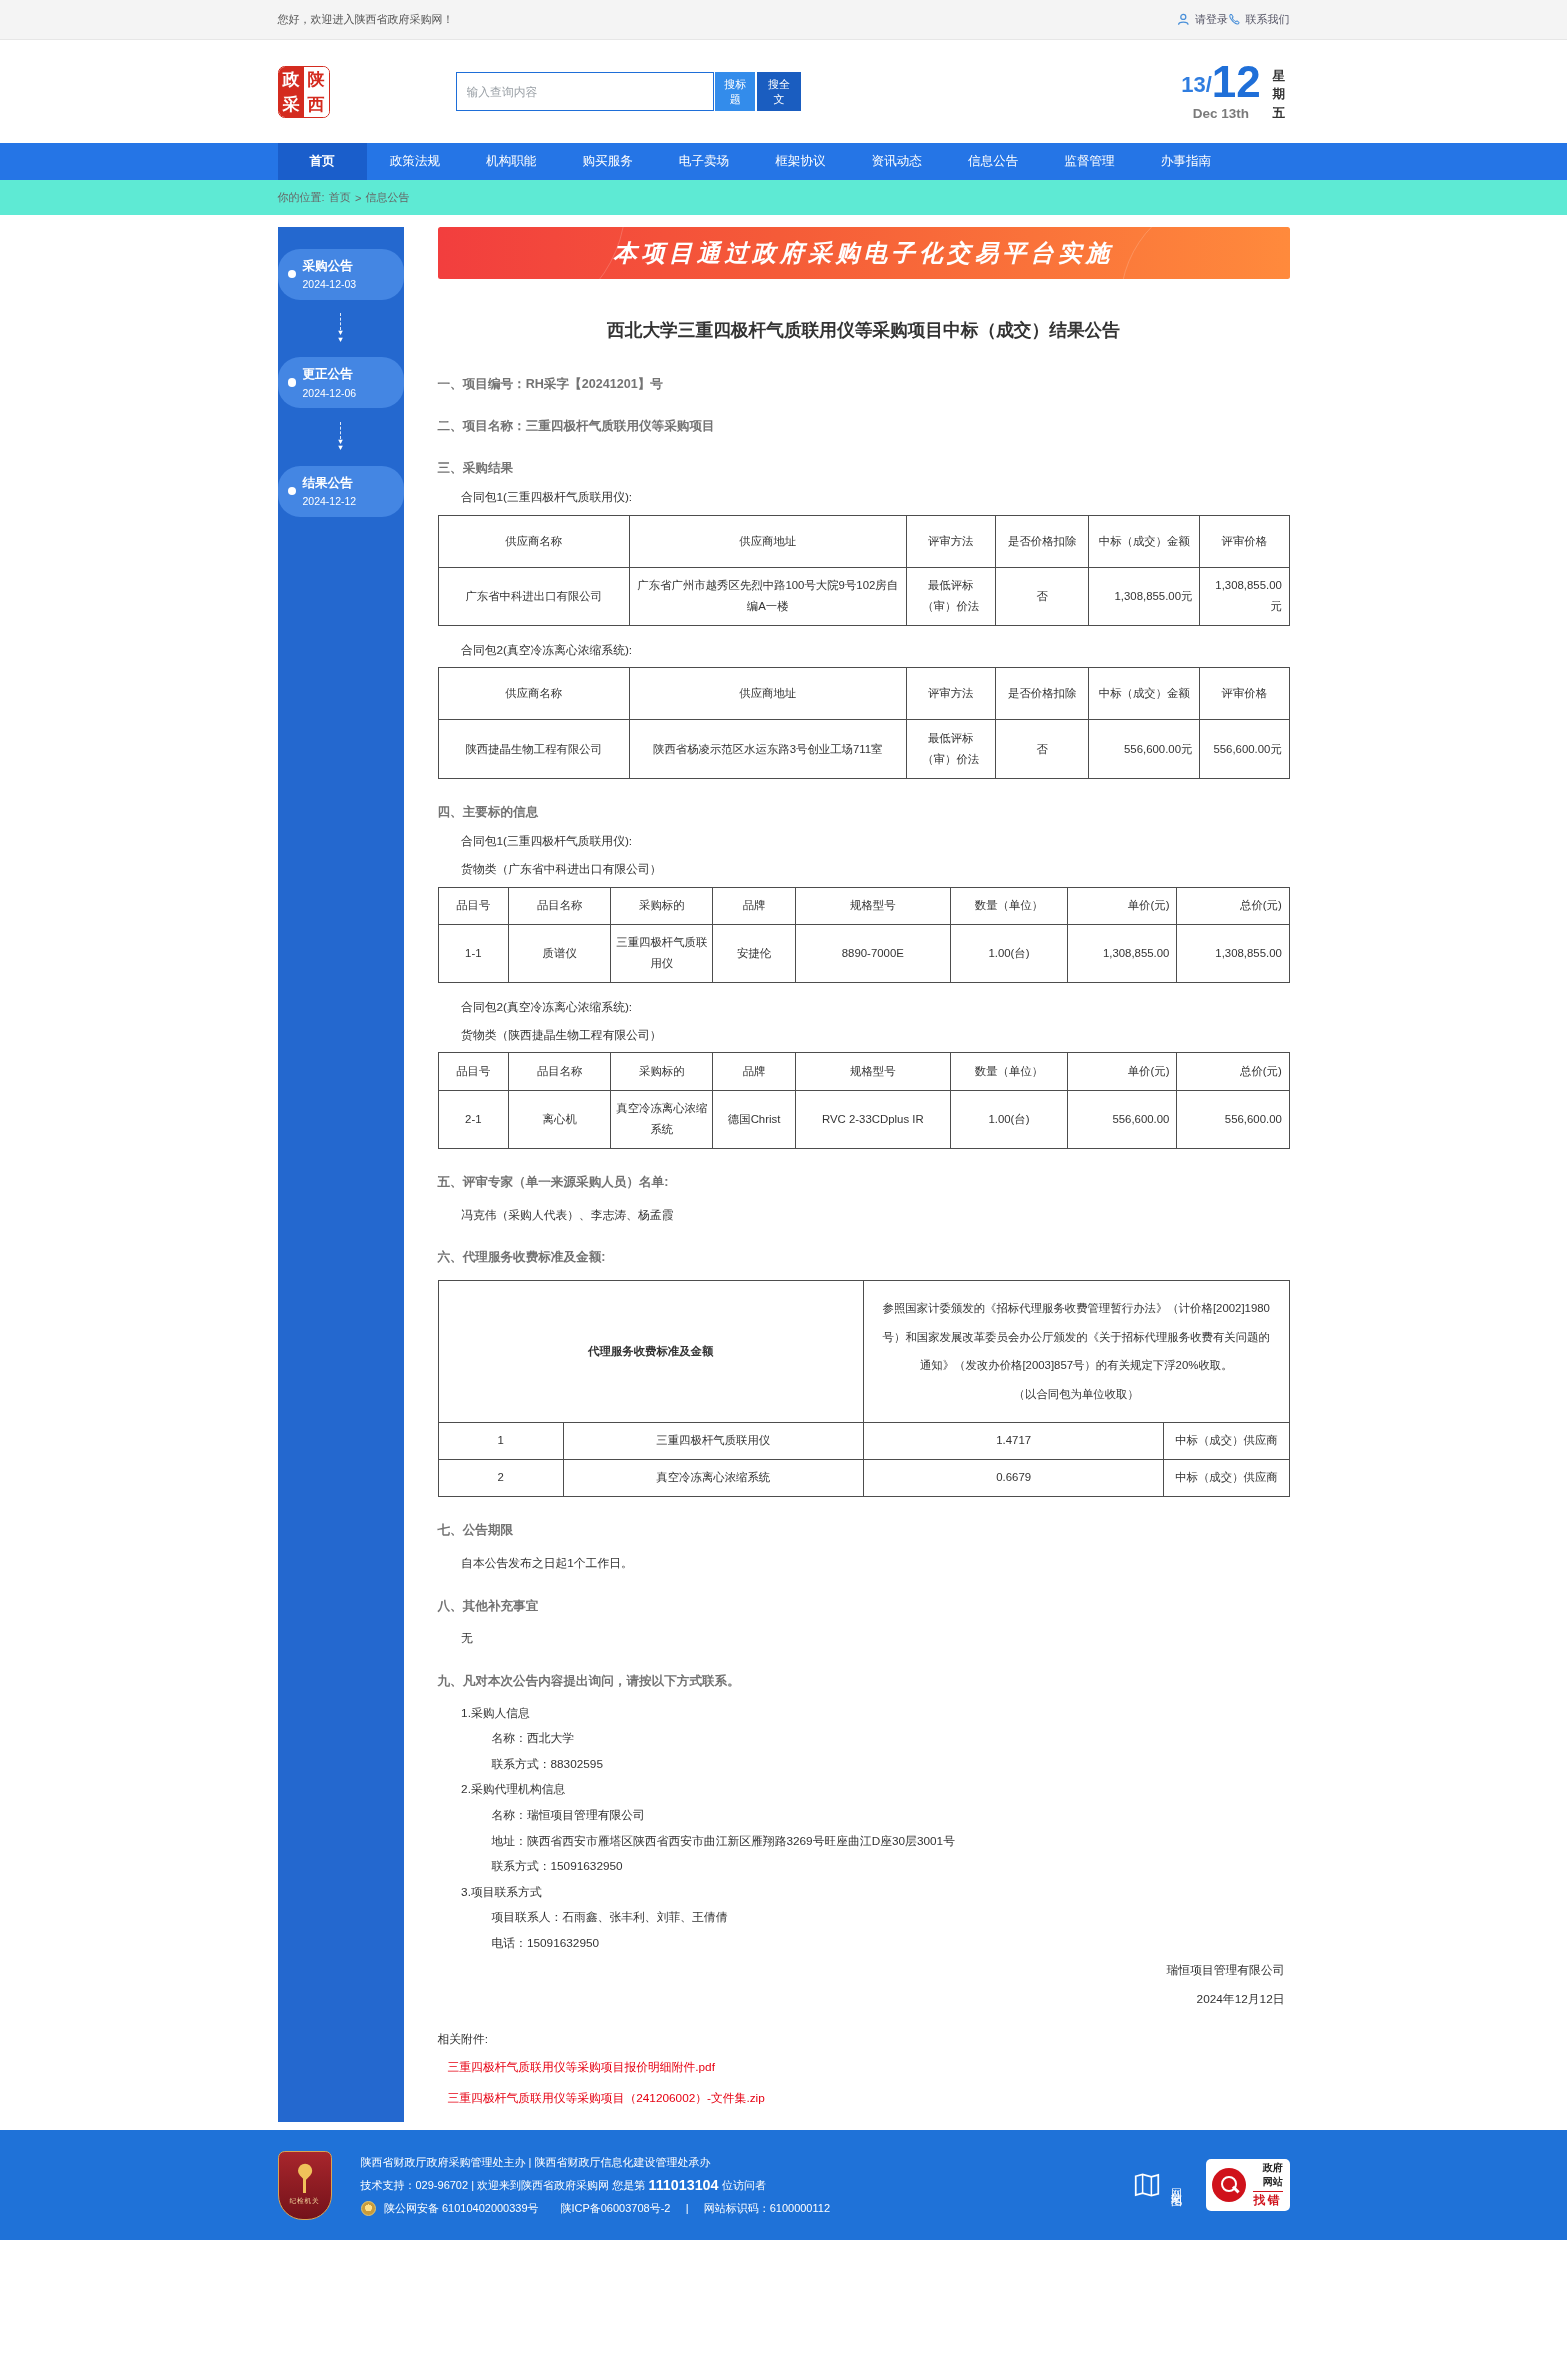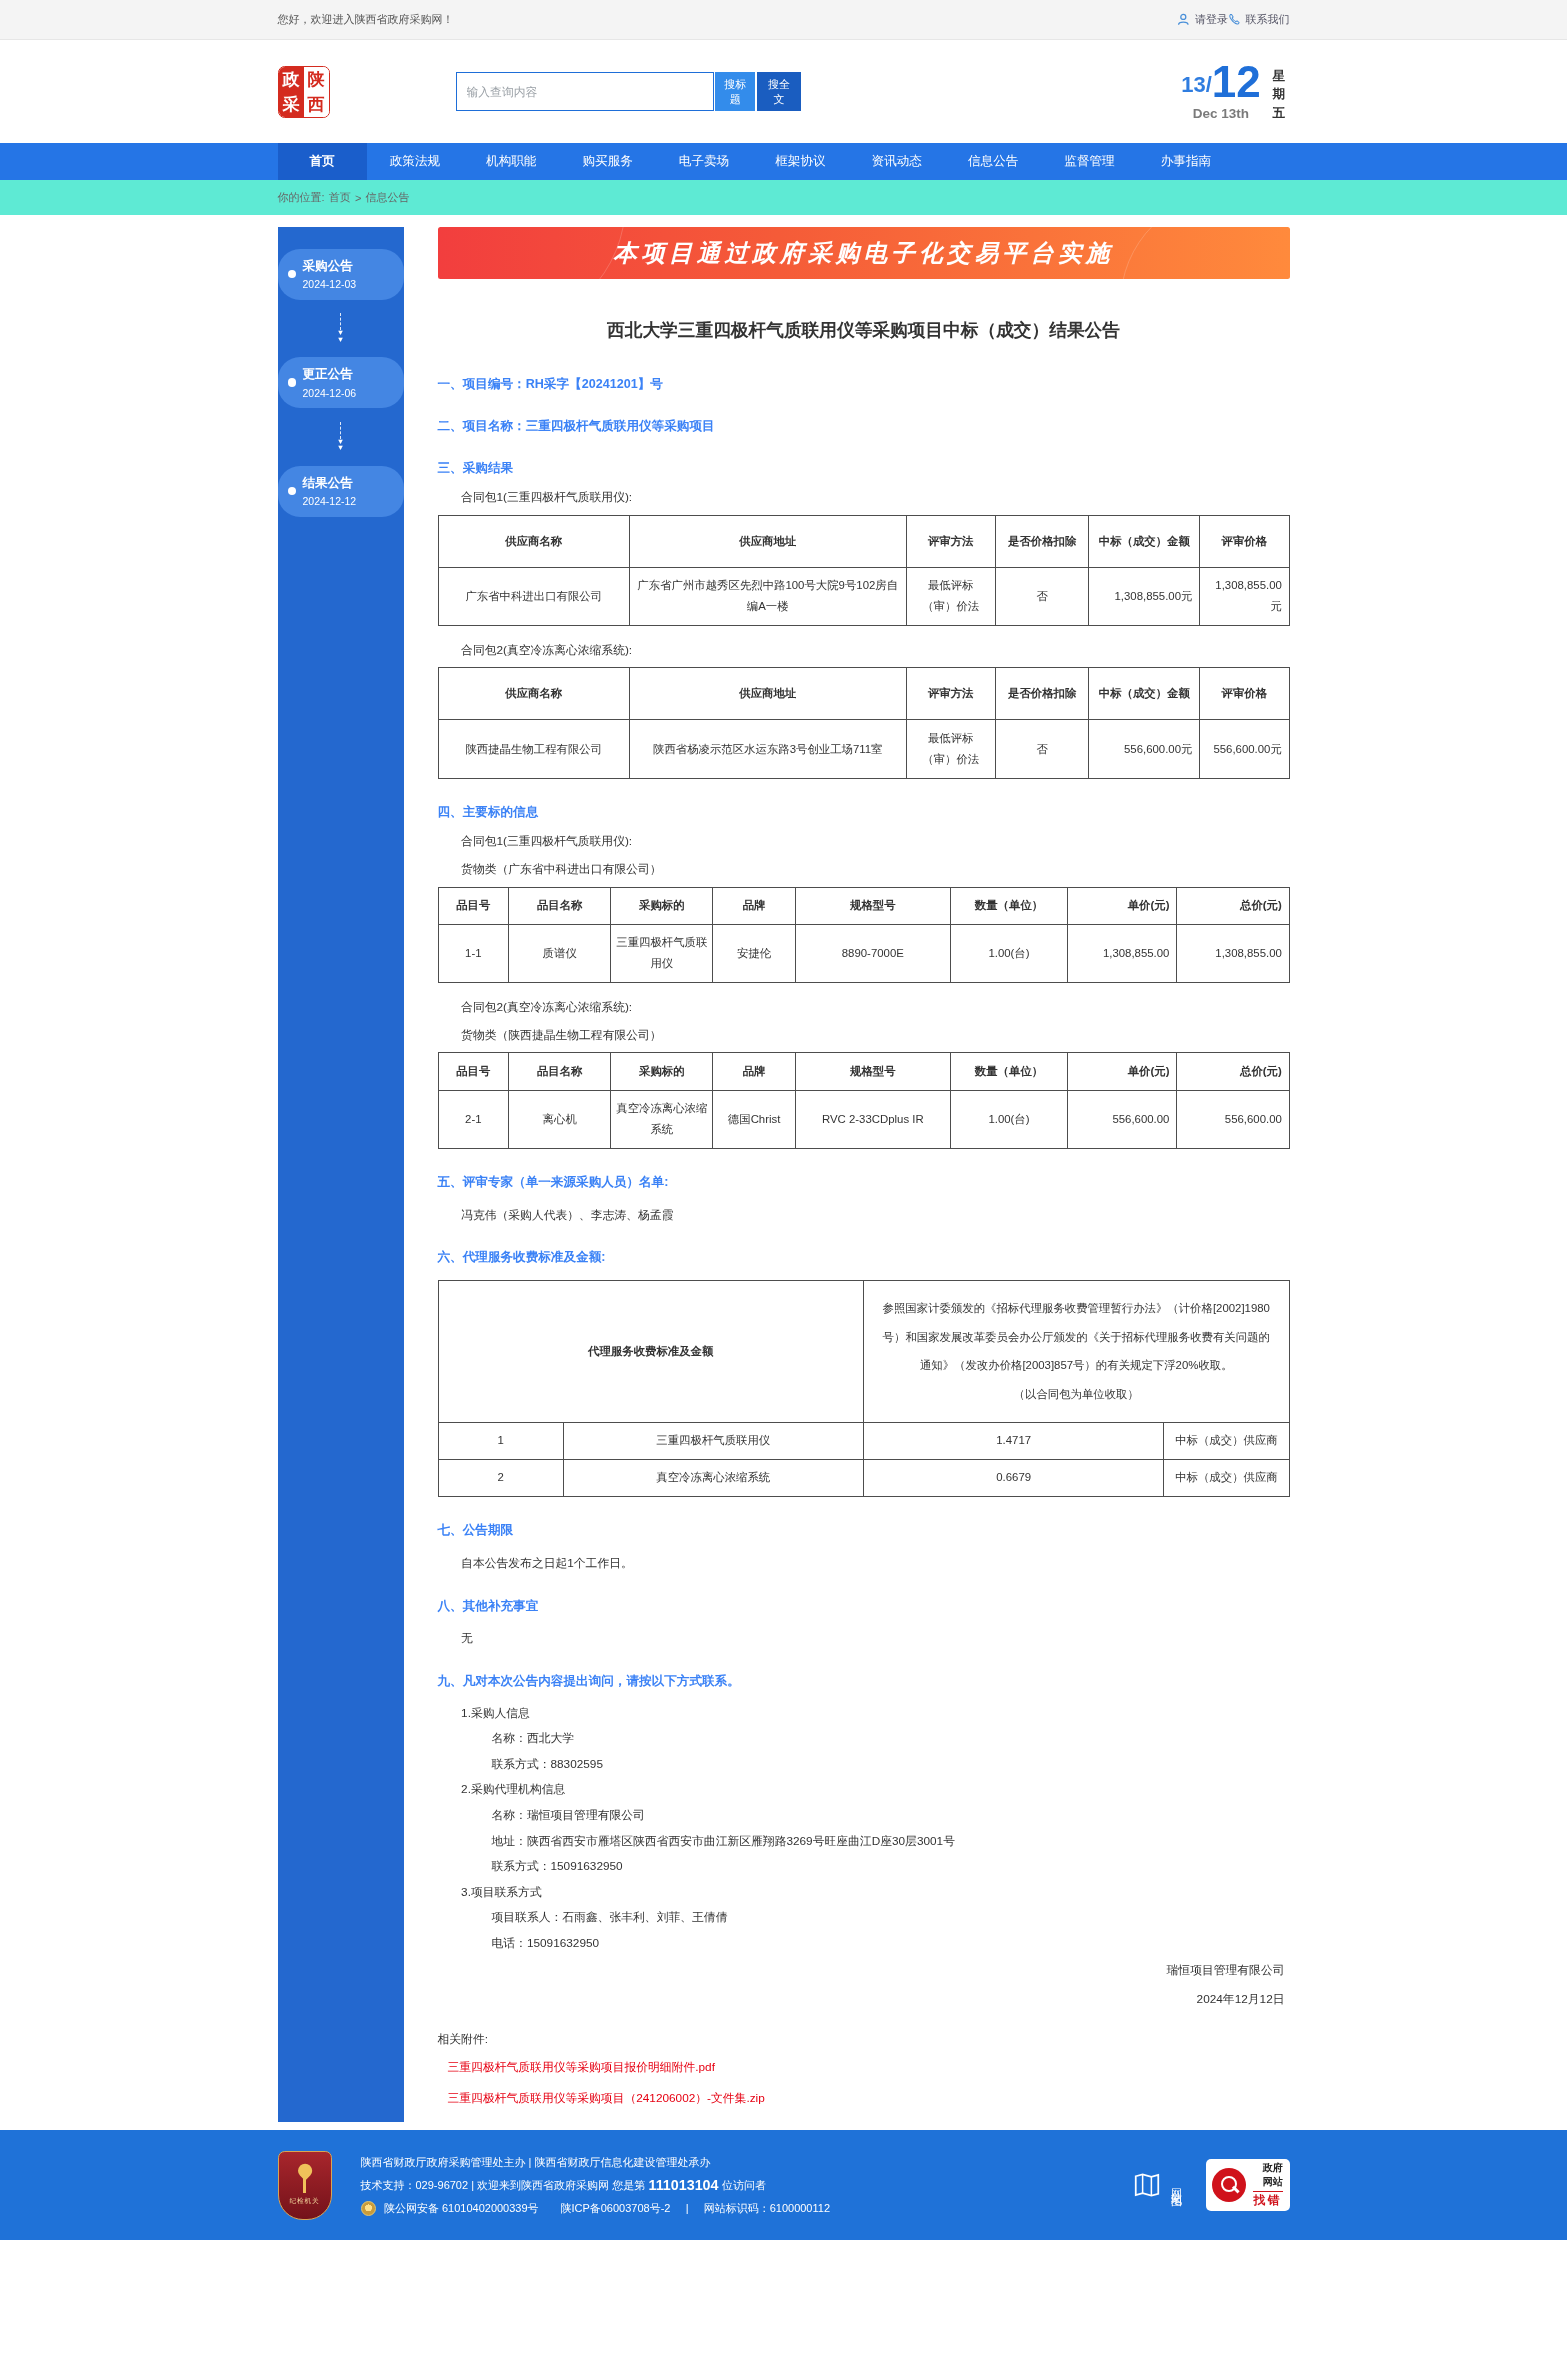--- a/index.html
+++ b/index.html
@@ -64,28 +64,28 @@
   .banner { height: 52px; border-radius: 2.5px; background: linear-gradient(90deg,#f23e3e 0%, #f55b38 40%, #ff8a3c 100%); display: flex; align-items: center; justify-content: center; position: relative; overflow: hidden; margin-bottom: 39px; }
   .banner::before, .banner::after { content:""; position: absolute; border: 1.7px solid rgba(255,255,255,.18); border-radius: 50%; width: 253px; height: 253px; }
   .banner::before { left: -67px; top: -152px; }
   .banner::after { right: -51px; top: -34px; width: 219px; height: 219px; }
   .banner-text { color: #fff; font-size: 23.6px; font-weight: bold; font-style: italic; letter-spacing: 4.2px; z-index: 1; }
   .art-title { text-align: center; font-size: 17.7px; font-weight: bold; color: #333; margin-bottom: 34px; }
   .meta-bar { background: #f2f2f2; height: 37px; display: flex; align-items: center; justify-content: center; gap: 8.4px; font-size: 11px; color: #555; margin-bottom: 25px; }
   .meta-red { color: #e63c2f; }
   .meta-act { cursor: pointer; }
 
-  .sec-h { font-size: 12.6px; font-weight: bold; color: #3b82f6; margin: 25px 0 13.5px 0; }
+  .sec-h { font-size: 12.6px; font-weight: bold; color: #737373; margin: 25px 0 13.5px 0; }
   .sec-p { font-size: 11.8px; color: #333; margin: 0 0 11.8px 23.6px; line-height: 1.7; }
   .pkg-label { font-size: 11.8px; color: #333; margin: 11.8px 0 8.4px 23.6px; }
   .names-p { font-size: 11.8px; color: #333; margin: 17px 0 22px 23.6px; }
 
   table.t { width: 100%; border-collapse: collapse; table-layout: fixed; margin-bottom: 17px; }
   .t th, .t td { border: 0.8px solid #4d4d4d; text-align: center; vertical-align: middle; font-size: 11.4px; color: #333; padding: 7.6px 5px; line-height: 1.85; word-break: break-all; }
-  .t th { font-weight: bold; margin-left: 16px; }
+  .t th { font-weight: normal; margin-left: 16px; }
   .t .num-r { text-align: right; padding-right: 6.7px; }
   .t-sup th { height: 52px; }
   .t-sup td { height: 52px; }
   .t-fee .desc-cell { text-align: center; line-height: 2.5; padding: 13.5px 17px; }
   .t-fee .label-cell { font-weight: bold; }
 
   .contact-block { font-size: 11.8px; color: #333; }
   .contact-block .lvl1 { margin: 6.7px 0 6.7px 23.6px; line-height: 1.6; }
   .contact-block .lvl2 { margin: 6.7px 0 6.7px 54px; line-height: 1.6; }
 

